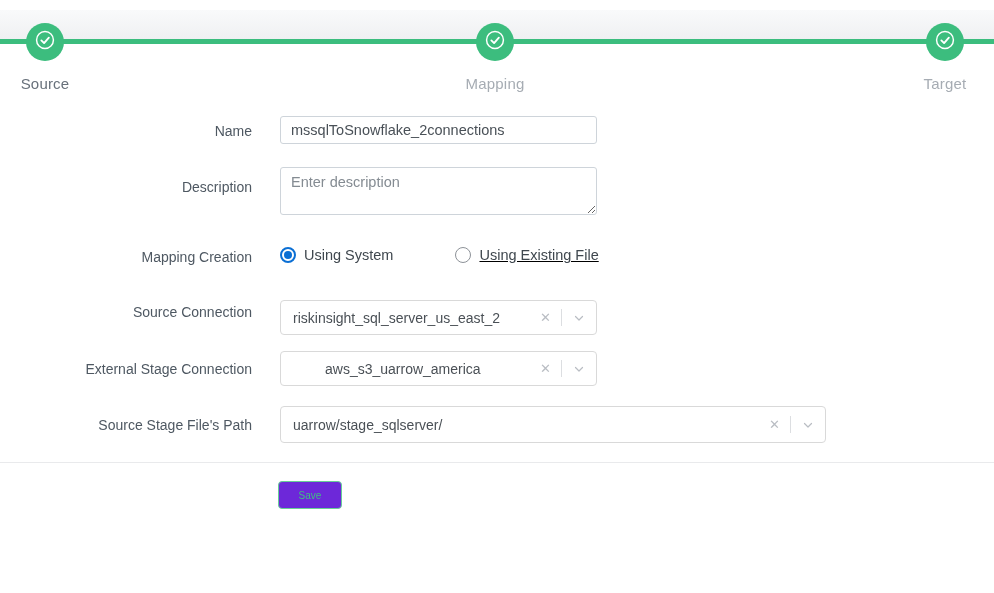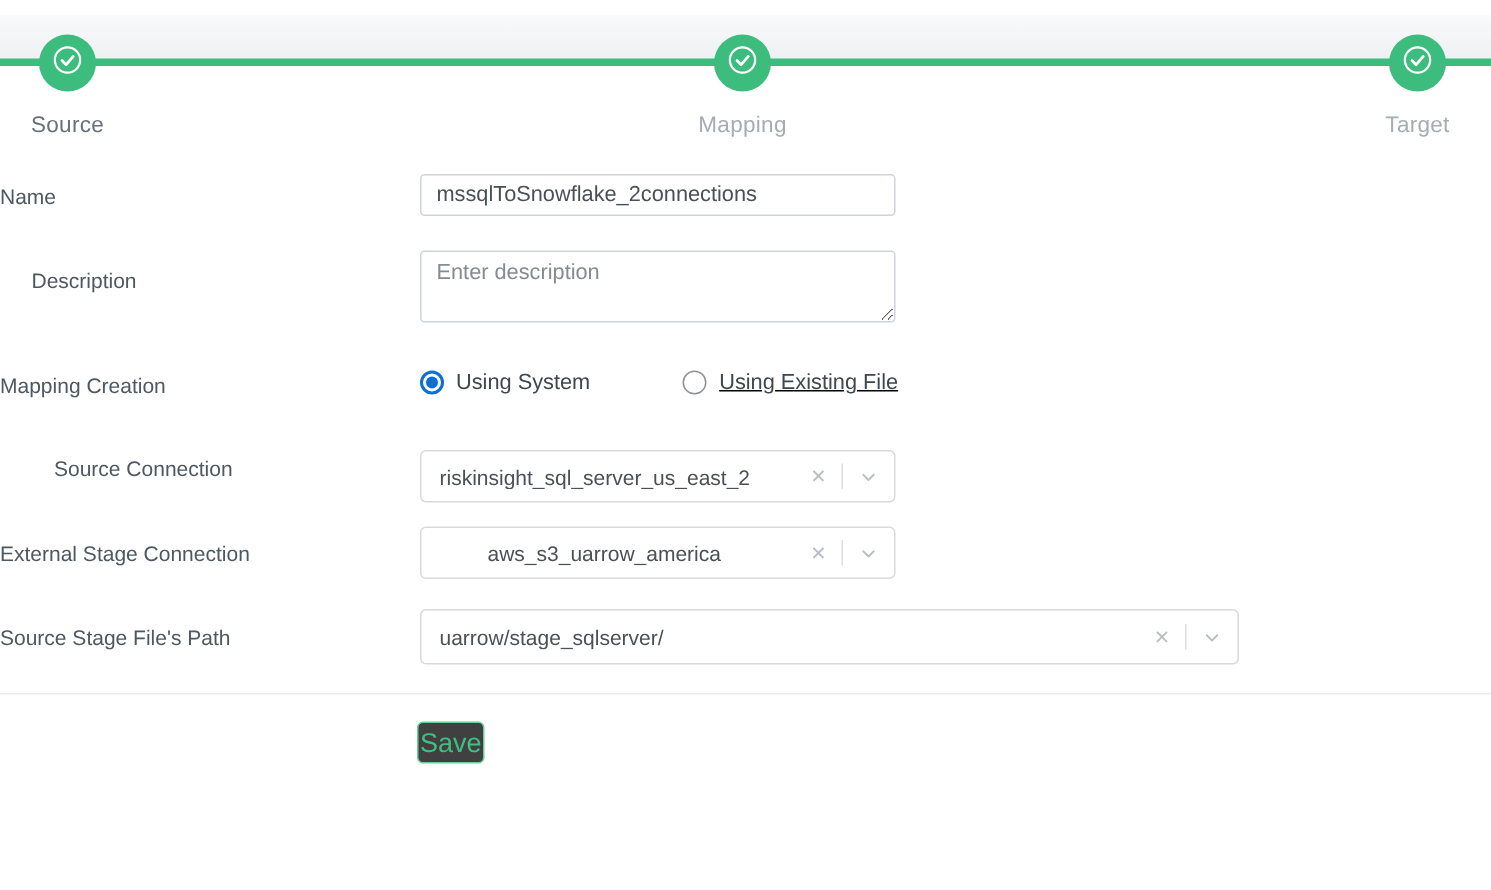--- a/index.html
+++ b/index.html
@@ -15,21 +15,21 @@
   .step-circle { position:absolute; top:23px; width:38px; height:38px; border-radius:50%;
                  background:#3cbd7e; display:flex; align-items:center; justify-content:center;
                  cursor:pointer; }
   .step-circle svg { width:22px; height:22px; }
   .step-label { position:absolute; top:75px; transform:translateX(-50%);
                 font-size:15px; letter-spacing:0.2px; }
   .step-label.current { color:#68717b; }
   .step-label.future  { color:#a6acb3; }
 
   
-  .field-label { position:absolute; left:0; width:252px; 
+  .field-label { position:absolute; left:0; width:252px; text-align:right;
                  font-size:14px; color:#4e5862; }
   .text-input { position:absolute; left:280px; width:317px; height:28px;
                 border:1px solid #ced4da; border-radius:3px; padding:0 10px;
                 font-size:14.5px; color:#495057; font-family:"Liberation Sans",sans-serif;
                 outline:none; }
   .desc-area { position:absolute; left:280px; top:167px; width:317px; height:48px;
                border:1px solid #ced4da; border-radius:3px; padding:6px 10px;
                font-size:14.5px; color:#495057; font-family:"Liberation Sans",sans-serif;
                resize:both; outline:none; }
   .desc-area::placeholder, .text-input::placeholder { color:#848b92; }
@@ -51,23 +51,23 @@
                 cursor:pointer; }
   .select-value { flex:1 1 auto; padding-left:12px; font-size:14px; color:#4a5056;
                   white-space:nowrap; overflow:hidden; }
   .select-clear { color:#b9bdc3; font-size:13px; padding:0 10px; cursor:pointer; line-height:1; }
   .select-sep { width:1px; height:17px; background:#dcdee1; }
   .select-caret { padding:0 11px; display:flex; align-items:center; cursor:pointer; }
   .select-caret svg { width:12px; height:12px; stroke:#b9bdc3; }
 
   .bottom-divider { position:absolute; left:0; top:462px; width:994px; height:1px;
                     background:#e9eaec; }
-  .save-btn { position:absolute; left:278px; top:481px; width:45px; height:28px;
-              background:#404040; border:1px solid #67ce97; border-radius:4px;
-              color:#3fbf82; font-size:18px; font-family:"Liberation Sans",sans-serif;
+  .save-btn { position:absolute; left:278px; top:481px; width:64px; height:28px;
+              background:#6d28d9; border:1px solid #67ce97; border-radius:4px;
+              color:#3fbf82; font-size:10px; font-family:"Liberation Sans",sans-serif;
               cursor:pointer; }
 </style>
 </head>
 <body>
 
 <div class="page">
 
   <div class="stepper-band"></div>
   <div class="stepper-line"></div>
 

